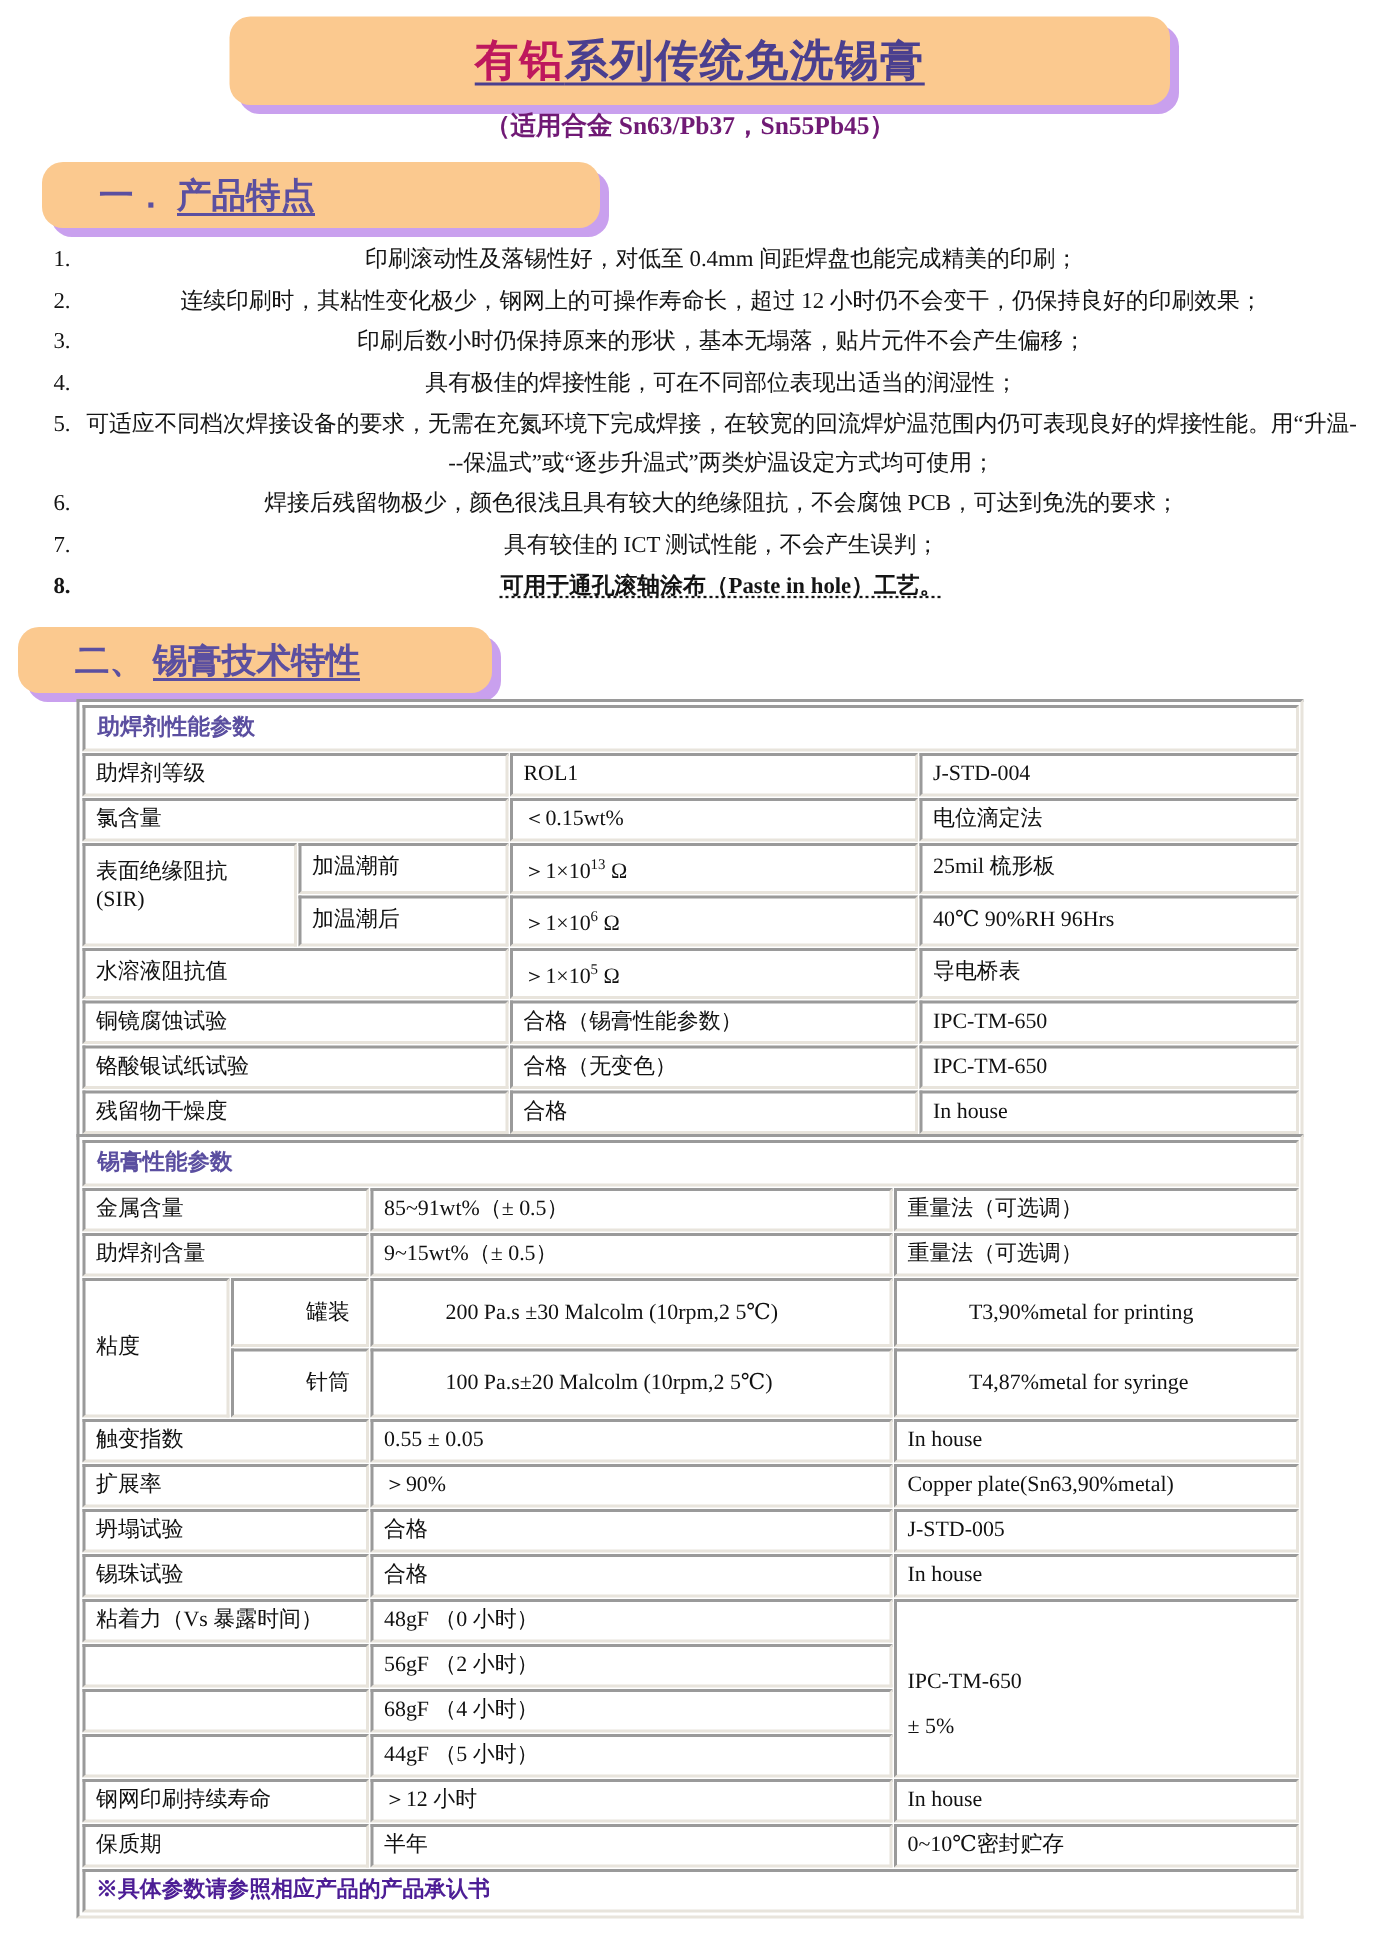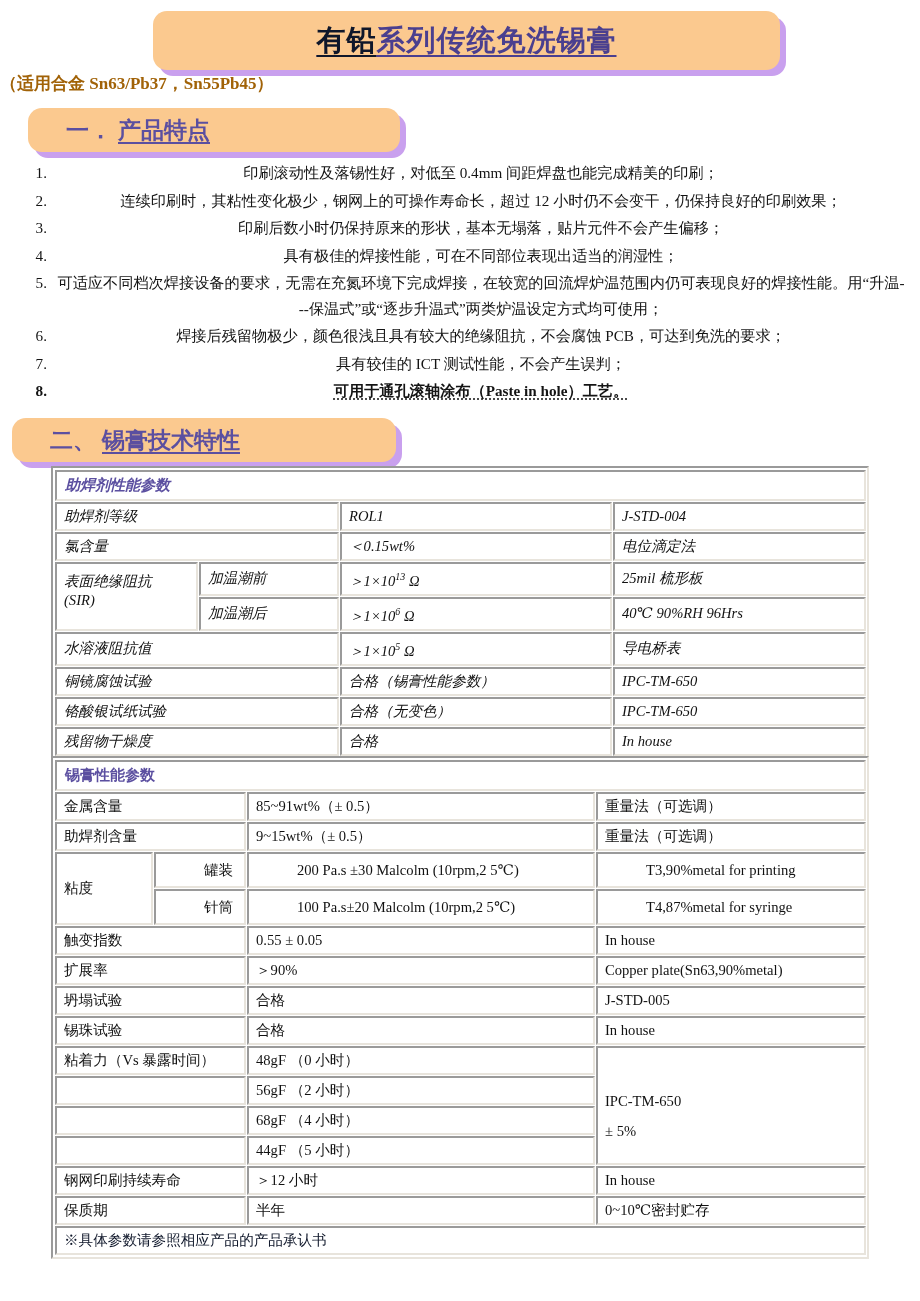--- a/index.html
+++ b/index.html
@@ -33,41 +33,41 @@
   .title-text {
     font-size: 29px;
     font-weight: bold;
     letter-spacing: 1px;
     color: #4a3f8f;
     text-decoration: underline;
     text-underline-offset: 5px;
     white-space: nowrap;
   }
   .title-text .lead {
-    color: #0f172a;
-    text-decoration: underline;
+    color: #be185d;
   }
 
   #subtitle {
     position: absolute;
     left: 0; top: 72px; width: 920px;
+    text-align: center;
     font-size: 17px;
-    color: #a16207;
+    color: #701a75;
     font-weight: bold;
     font-family: "Liberation Serif", serif;
   }
 
   
   .section-banner {
     position: absolute;
     height: 44px;
     display: flex; align-items: center;
   }
   #section1-banner { left: 28px; top: 108px; width: 372px; }
-  #section2-banner { left: 12px; top: 418px; width: 384px; }
+  #section2-banner { left: 12px; top: 418px; width: 316px; }
 
   .section-title {
     font-size: 23px;
     font-weight: bold;
     color: #5b4fa0;
     padding-left: 38px;
     white-space: nowrap;
   }
   .section-title .num { text-decoration: none; margin-right: 6px; }
   .section-title .u { text-decoration: underline; text-underline-offset: 4px; }
@@ -105,21 +105,21 @@
   
   .tbl-wrap {
     position: absolute;
     left: 51px;
     width: 818px;
     border: 2px solid;
     border-color: #9a9a9a #e8e4dc #e8e4dc #9a9a9a;
     background: #ffffff;
     padding: 1px;
   }
-  #tbl1 { top: 466px; font-style: italic; }
+  #tbl1 { top: 466px; }
   #tbl2 { top: 756px; }
 
   table {
     border-collapse: separate;
     border-spacing: 1px;
     width: 100%;
     table-layout: fixed;
   }
   td {
     border: 2px solid;
@@ -133,27 +133,27 @@
     color: #111111;
     overflow: hidden;
   }
   td.sechdr {
     color: #5b4fa0;
     font-weight: bold;
     font-size: 15px;
     padding: 4px 8px;
   }
   td.footnote {
-    color: #0f172a;
-    font-weight: normal;
+    color: #4c1d95;
+    font-weight: bold;
     font-size: 14.6px;
   }
   td.ctr { text-align: left; }
   td.mid { vertical-align: middle; }
-  td.tall { height: 36px; padding-left: 48px; }
+  td.tall { height: 46px; padding-left: 48px; }
   td.vtop { vertical-align: top; padding-top: 8px; }
   sup { font-size: 0.68em; vertical-align: super; }
   .nw { white-space: nowrap; }
 </style>
 </head>
 <body>
 
 <div class="banner" id="title-banner">
   <div class="title-text">
     <span class="lead">有铅</span><span>系列传统免洗锡膏</span>

